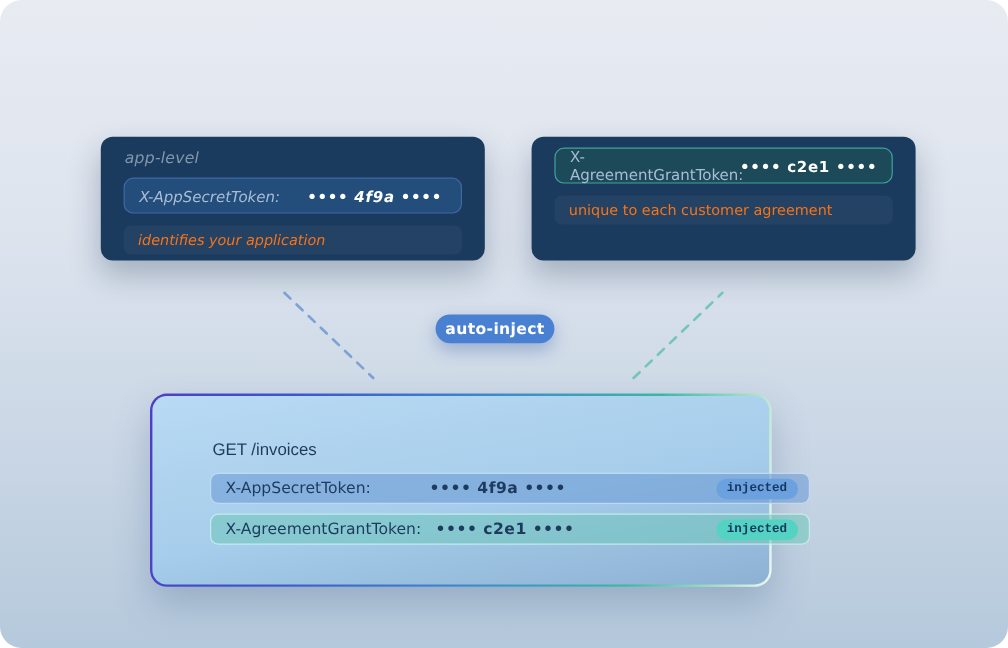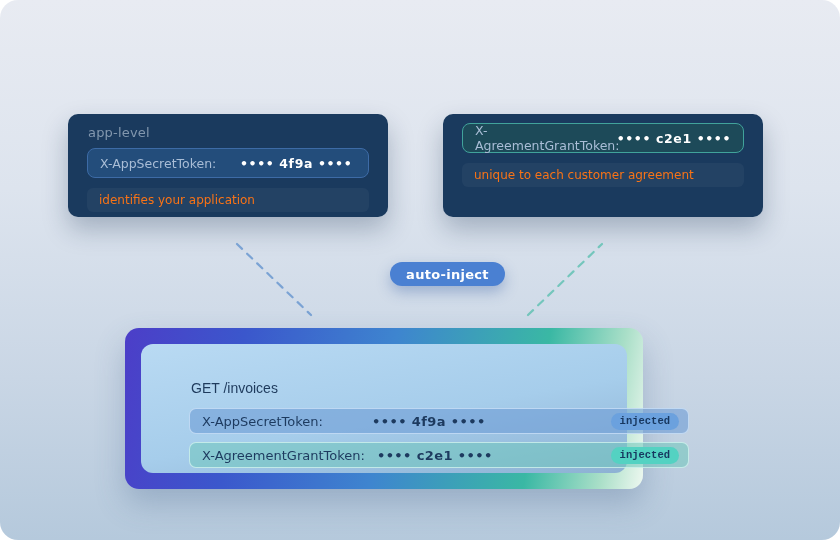--- a/index.html
+++ b/index.html
@@ -7,49 +7,48 @@
   .canvas{
     position:relative;width:840px;height:540px;border-radius:18px;overflow:hidden;
     background:linear-gradient(180deg,#e8ebf2 0%,#dde4ee 35%,#c9d6e5 70%,#b5c9dc 100%);
   }
   
   .token-card{
     position:absolute;top:114px;width:320px;height:103px;border-radius:10px;
     background:#1a3a5e;box-shadow:0 12px 26px rgba(18,42,74,.28);
     padding:9px 19px 0 19px;
   }
-  .token-card.left{left:68px;}
+  .token-card.left{left:84px;font-style:italic;}
   .token-card.right{left:443px;}
   .token-card .card-title{font-size:13px;color:#8297ae;letter-spacing:.2px;margin:2px 0 8px 1px;}
   .header-row{
     display:flex;align-items:center;height:30px;border-radius:8px;padding:0 12px;
     font-size:12.5px;
   }
   .header-row.blue{background:#234d7b;border:1px solid #3d6ba6;}
   .header-row.teal{background:#1d4a59;border:1px solid #41a39b;}
   .header-row .hname{color:#a9bdd6;min-width:128px;}
   .header-row .hval{color:#ffffff;font-weight:bold;letter-spacing:.6px;margin-left:12px;white-space:nowrap;}
   .caption-row{
     margin-top:10px;height:24px;border-radius:6px;background:rgba(255,255,255,.045);
     display:flex;align-items:center;padding:0 12px;font-size:12px;color:#f97316;
   }
   
   .pill{
-    position:absolute;left:363px;top:262px;width:115px;height:24px;border-radius:999px;
+    position:absolute;left:363px;top:262px;width:99px;height:24px;border-radius:999px;
     background:#4a80d2;color:#ffffff;font-size:13px;font-weight:bold;letter-spacing:.3px;
     display:flex;align-items:center;justify-content:center;border:none;cursor:pointer;
     box-shadow:0 6px 14px rgba(50,90,160,.35);
-    margin-left:27px;
   }
   
   .connectors{position:absolute;left:0;top:0;width:840px;height:540px;pointer-events:none;}
   
   .req-wrap{
     position:absolute;left:125px;top:328px;width:518px;height:161px;border-radius:14px;
-    padding:16px;
+    padding:2px;
     background:linear-gradient(100deg,#4c3ec8 0%,#3b57cc 22%,#3e85cf 50%,#3ab8a4 78%,#aadfc8 92%,#eef8f0 100%);
     box-shadow:0 14px 30px rgba(70,100,140,.30);
   }
   .req-card{
     width:100%;height:100%;border-radius:12px;
     background:linear-gradient(170deg,#b9daf3 0%,#a6cdeb 55%,#8db1d3 100%);
     padding:36px 40px 0 48px;
   }
   .req-title{font-size:14px;color:#1e3a5c;margin:0 0 12px 2px;font-family:"Liberation Sans",sans-serif;}
   .req-row{

